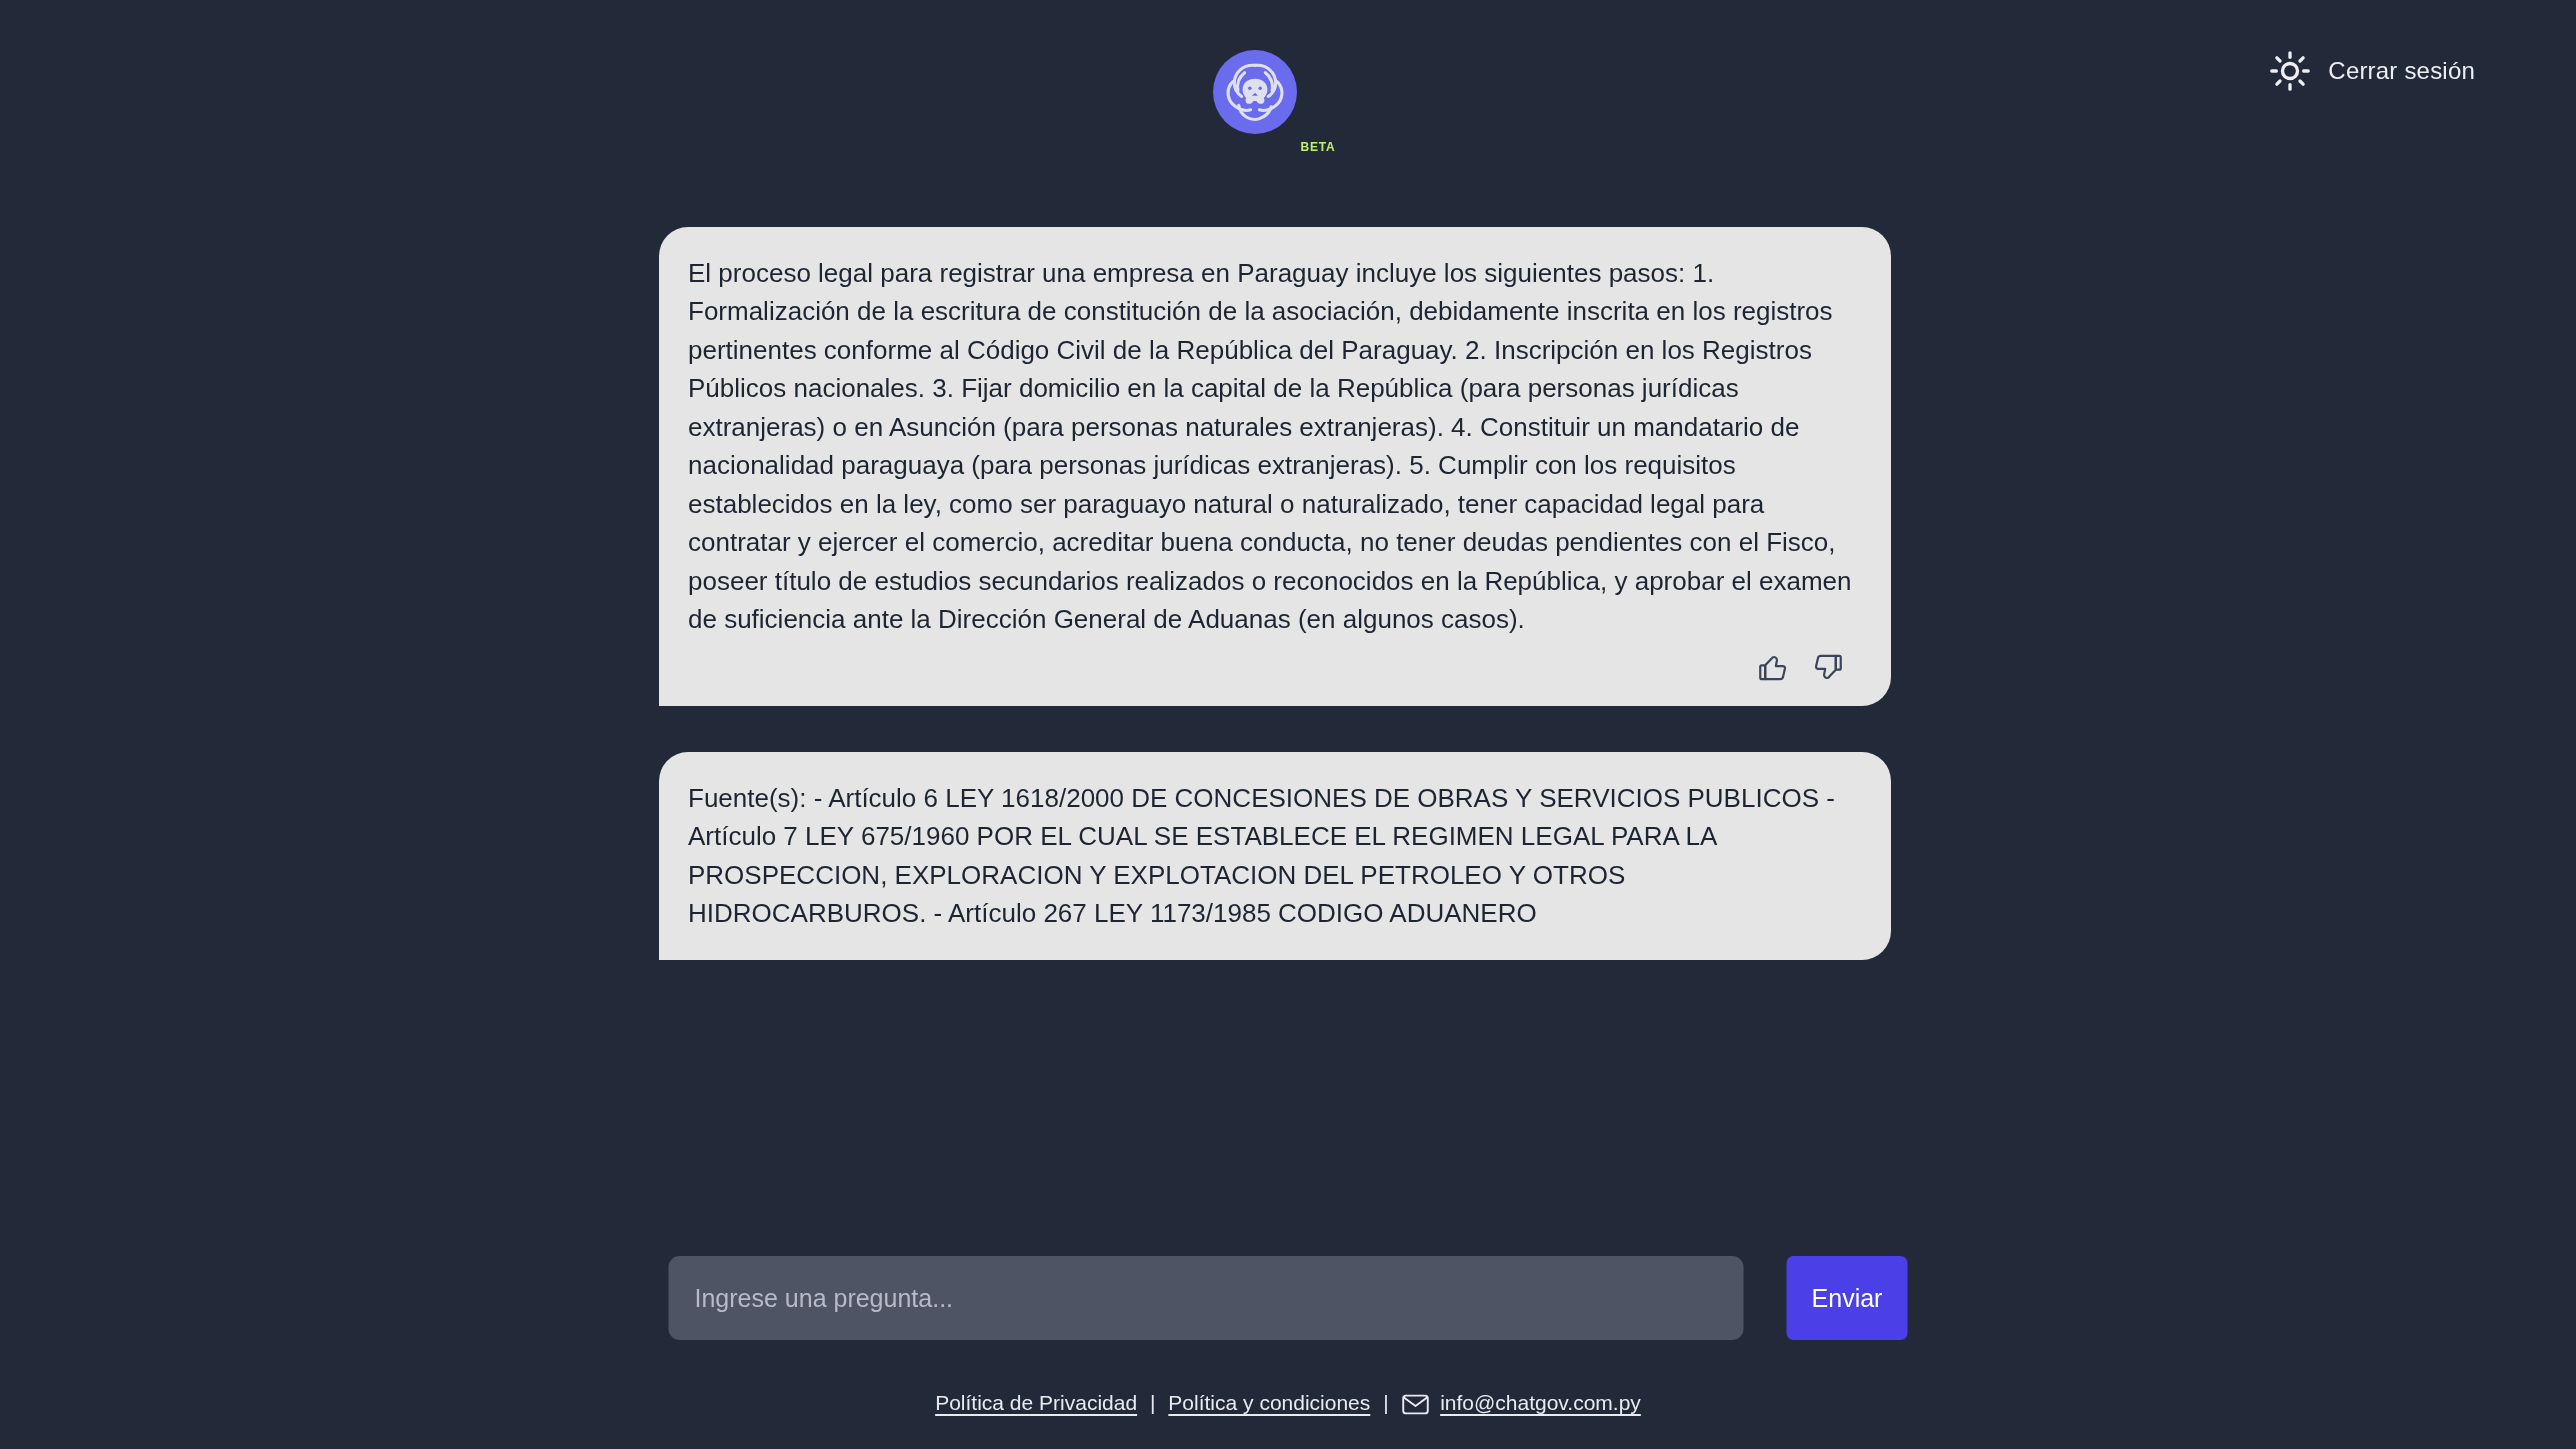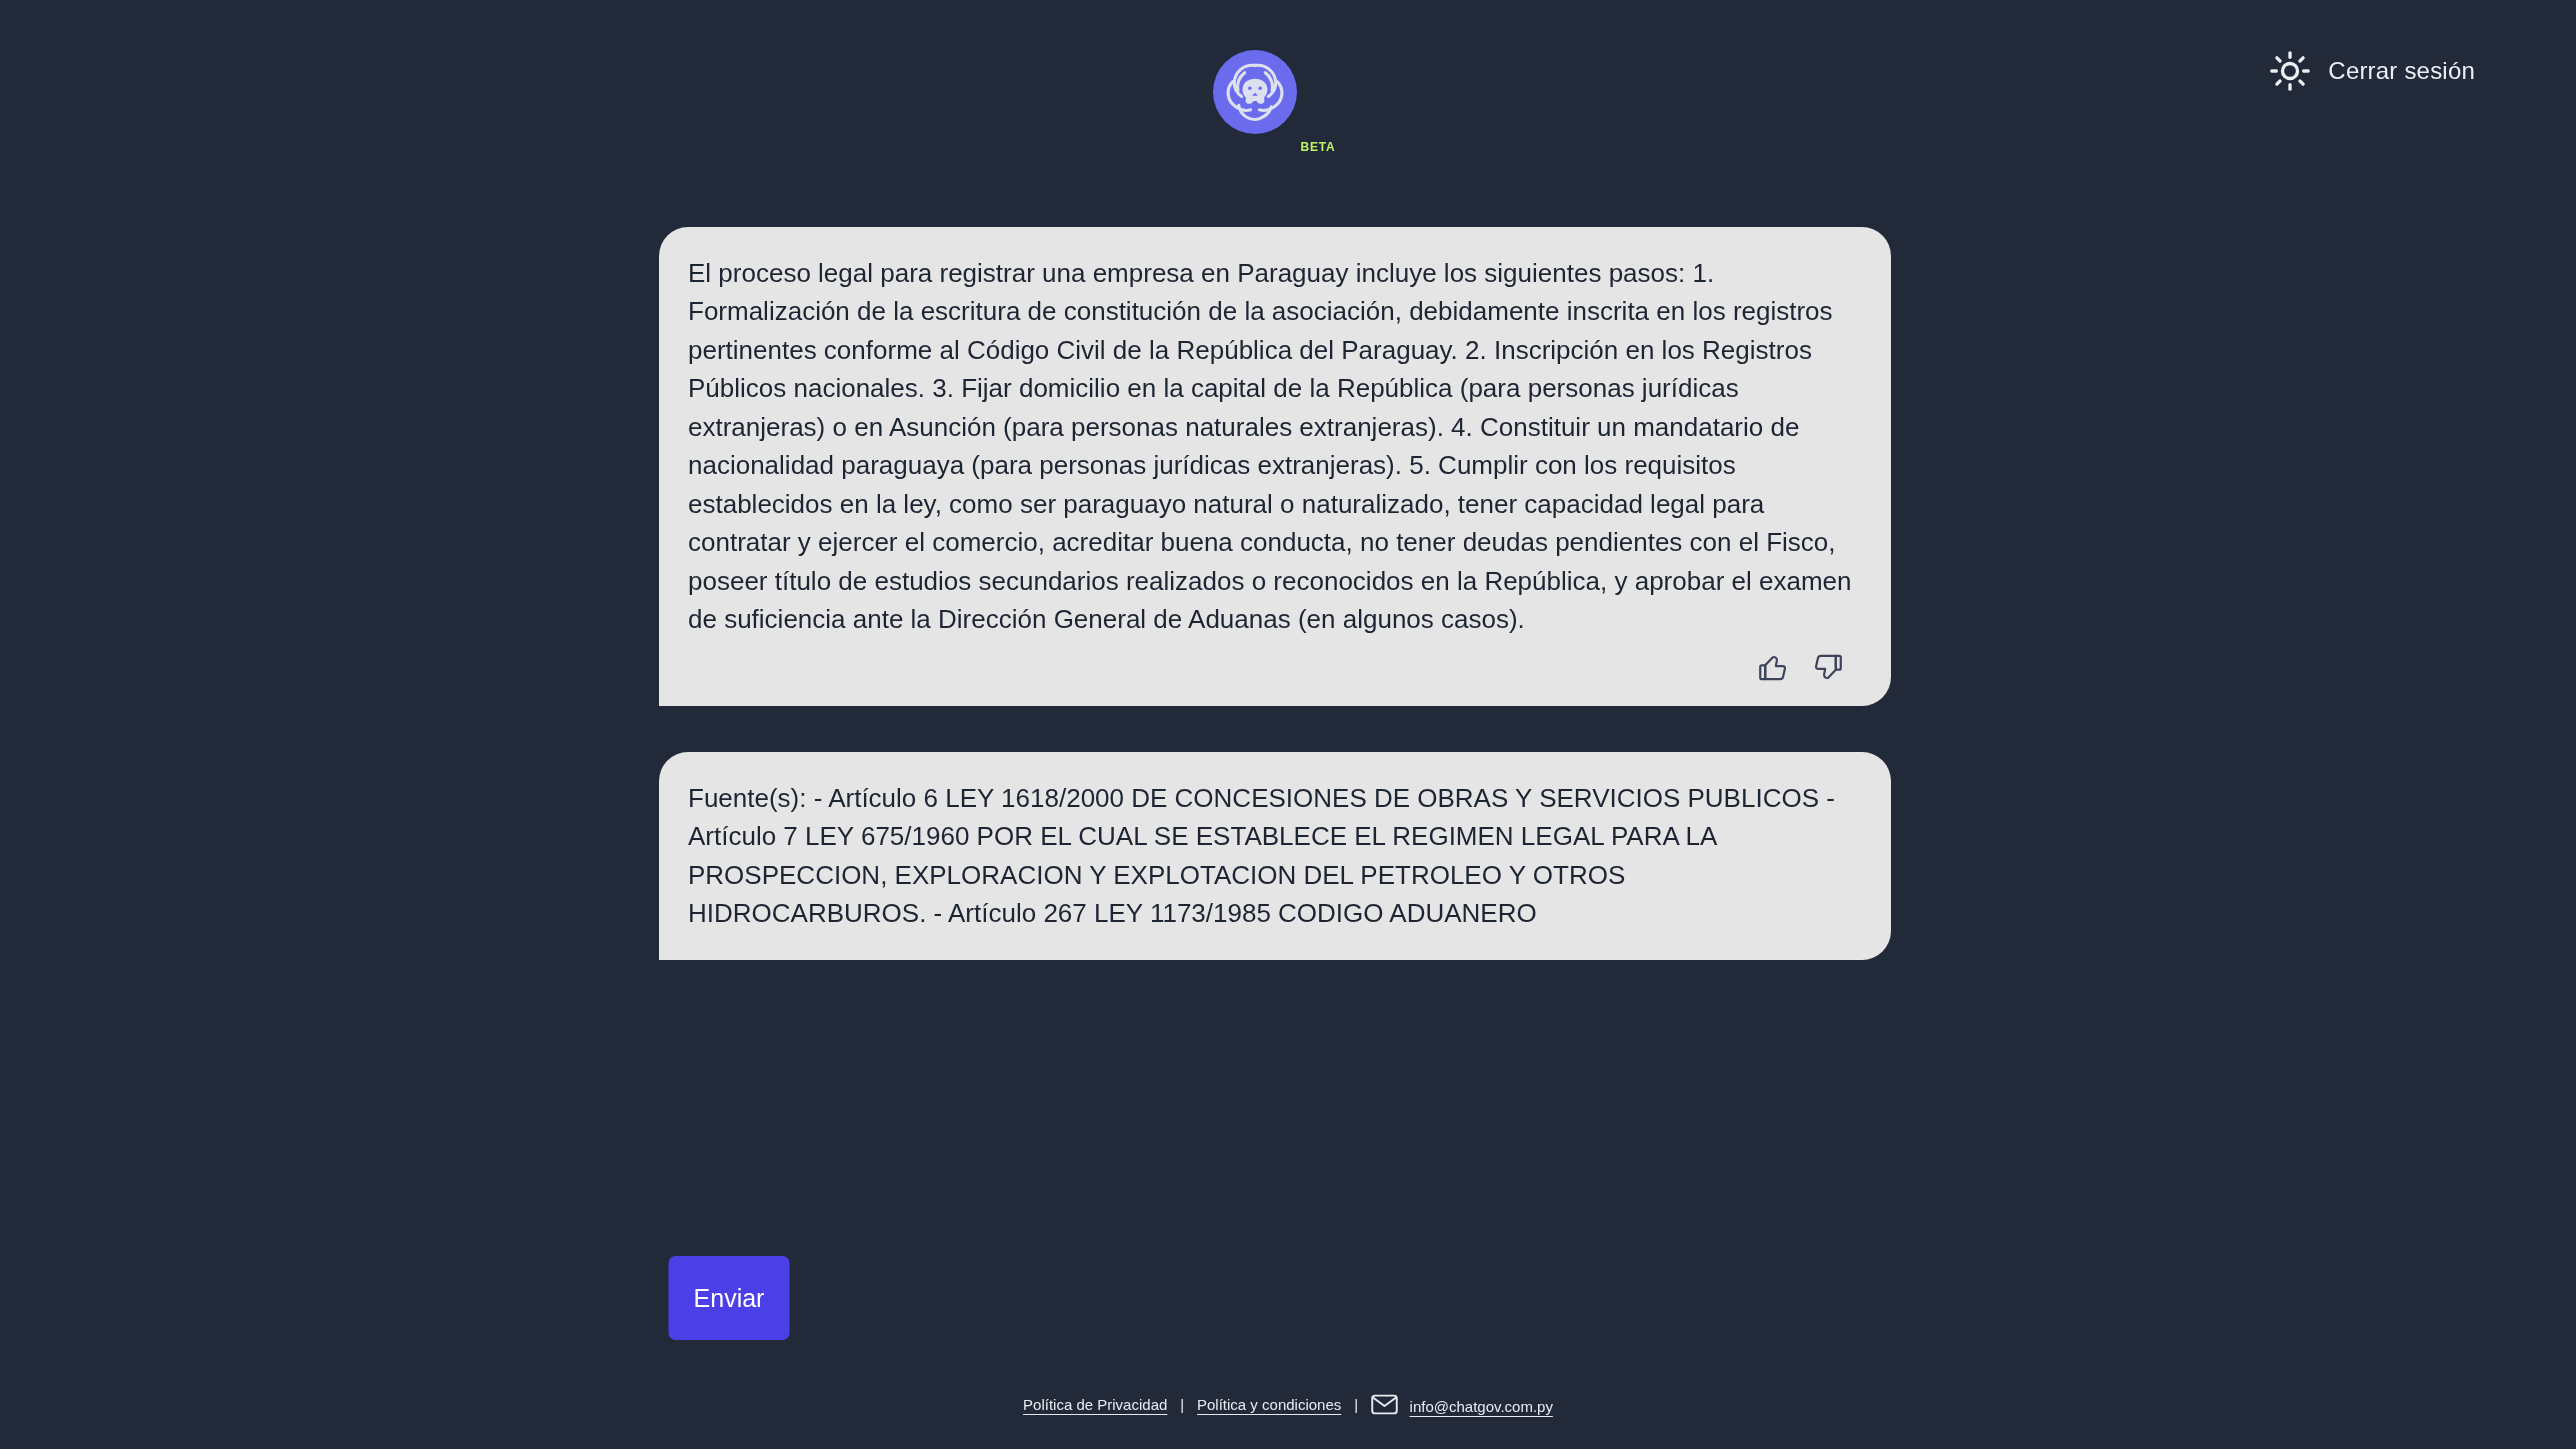--- a/index.html
+++ b/index.html
@@ -184,21 +184,21 @@
   
   .footer {
     position: absolute;
     left: 0; right: 0;
     bottom: 35px;
     display: flex;
     justify-content: center;
     align-items: center;
     gap: 11.3px;
     color: #e9ebf1;
-    font-size: 15px;
+    font-size: 21px;
   }
 
   .footer a {
     color: #e9ebf1;
     text-decoration: underline;
     text-underline-offset: 4px;
     cursor: pointer;
   }
 
   .sep { color: #e9ebf1; padding: 0 1.6px; }
@@ -278,20 +278,21 @@
       </div>
     </div>
 
     <div class="msg-row bot">
       <div class="bubble bot sources">Fuente(s): - Artículo 6 LEY 1618/2000 DE CONCESIONES DE OBRAS Y SERVICIOS PUBLICOS - Artículo 7 LEY 675/1960 POR EL CUAL SE ESTABLECE EL REGIMEN LEGAL PARA LA PROSPECCION, EXPLORACION Y EXPLOTACION DEL PETROLEO Y OTROS HIDROCARBUROS. - Artículo 267 LEY 1173/1985 CODIGO ADUANERO</div>
     </div>
 
   </div>
 
   <div class="composer">
+    <input class="chat-input" type="text" placeholder="Ingrese una pregunta..." style="">
     <button class="send-button">Enviar</button>
   </div>
 
   <div class="footer">
     <a>Política de Privacidad</a>
     <span class="sep">|</span>
     <a>Política y condiciones</a>
     <span class="sep">|</span>
     <span class="mail-wrap">
       <svg class="mail-icon" viewBox="0 0 24 18" fill="none">

